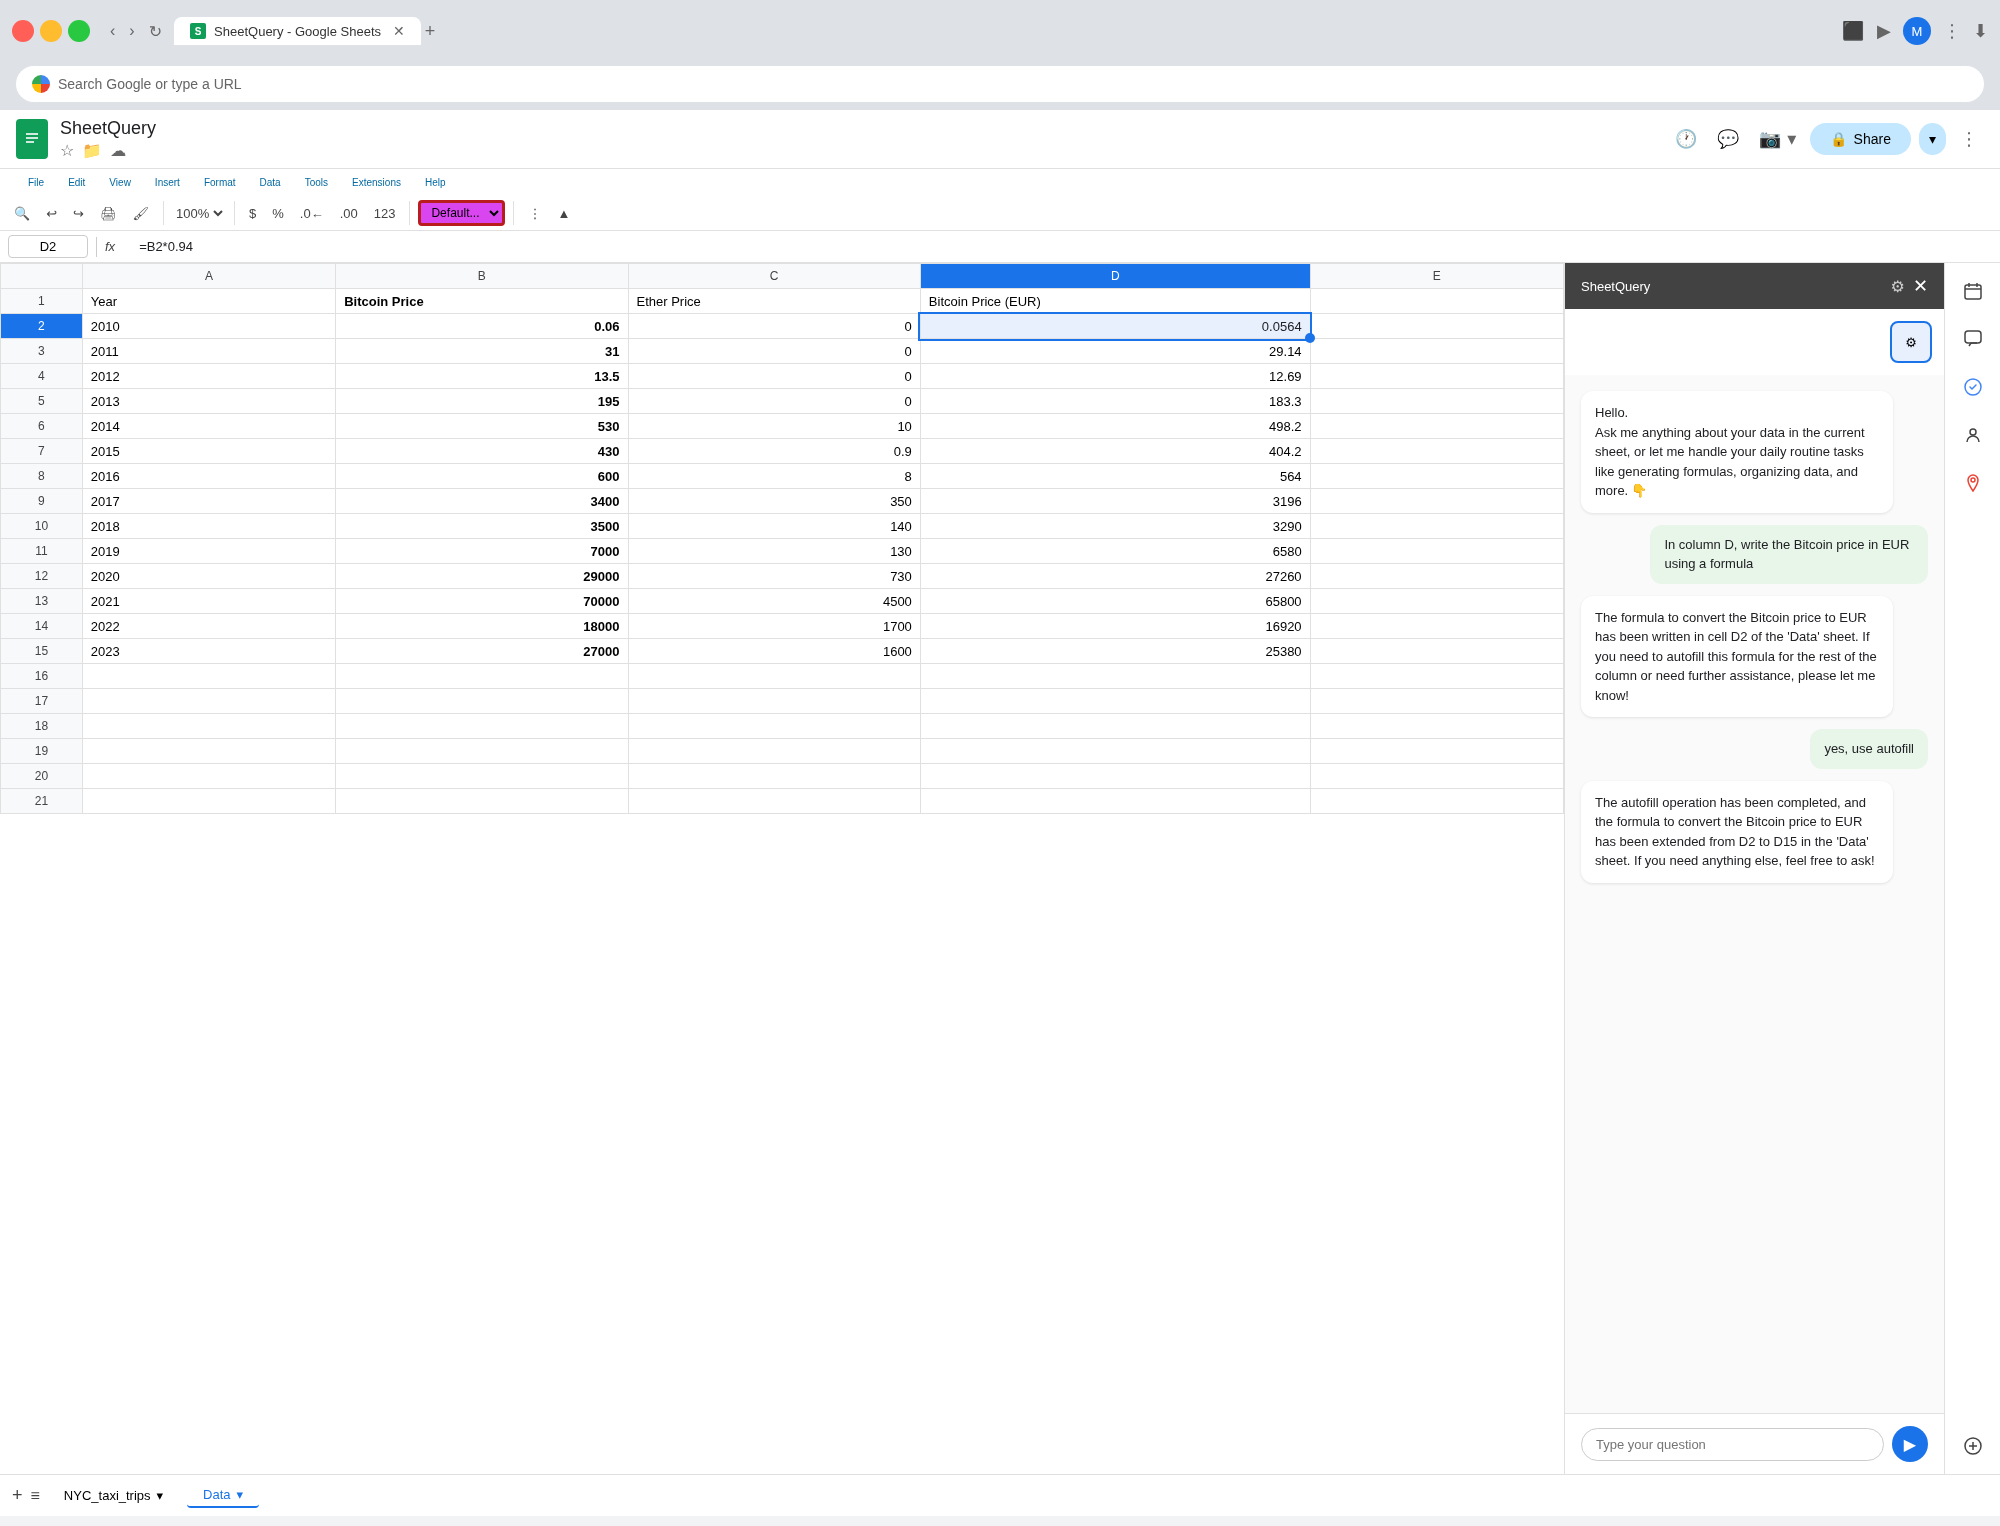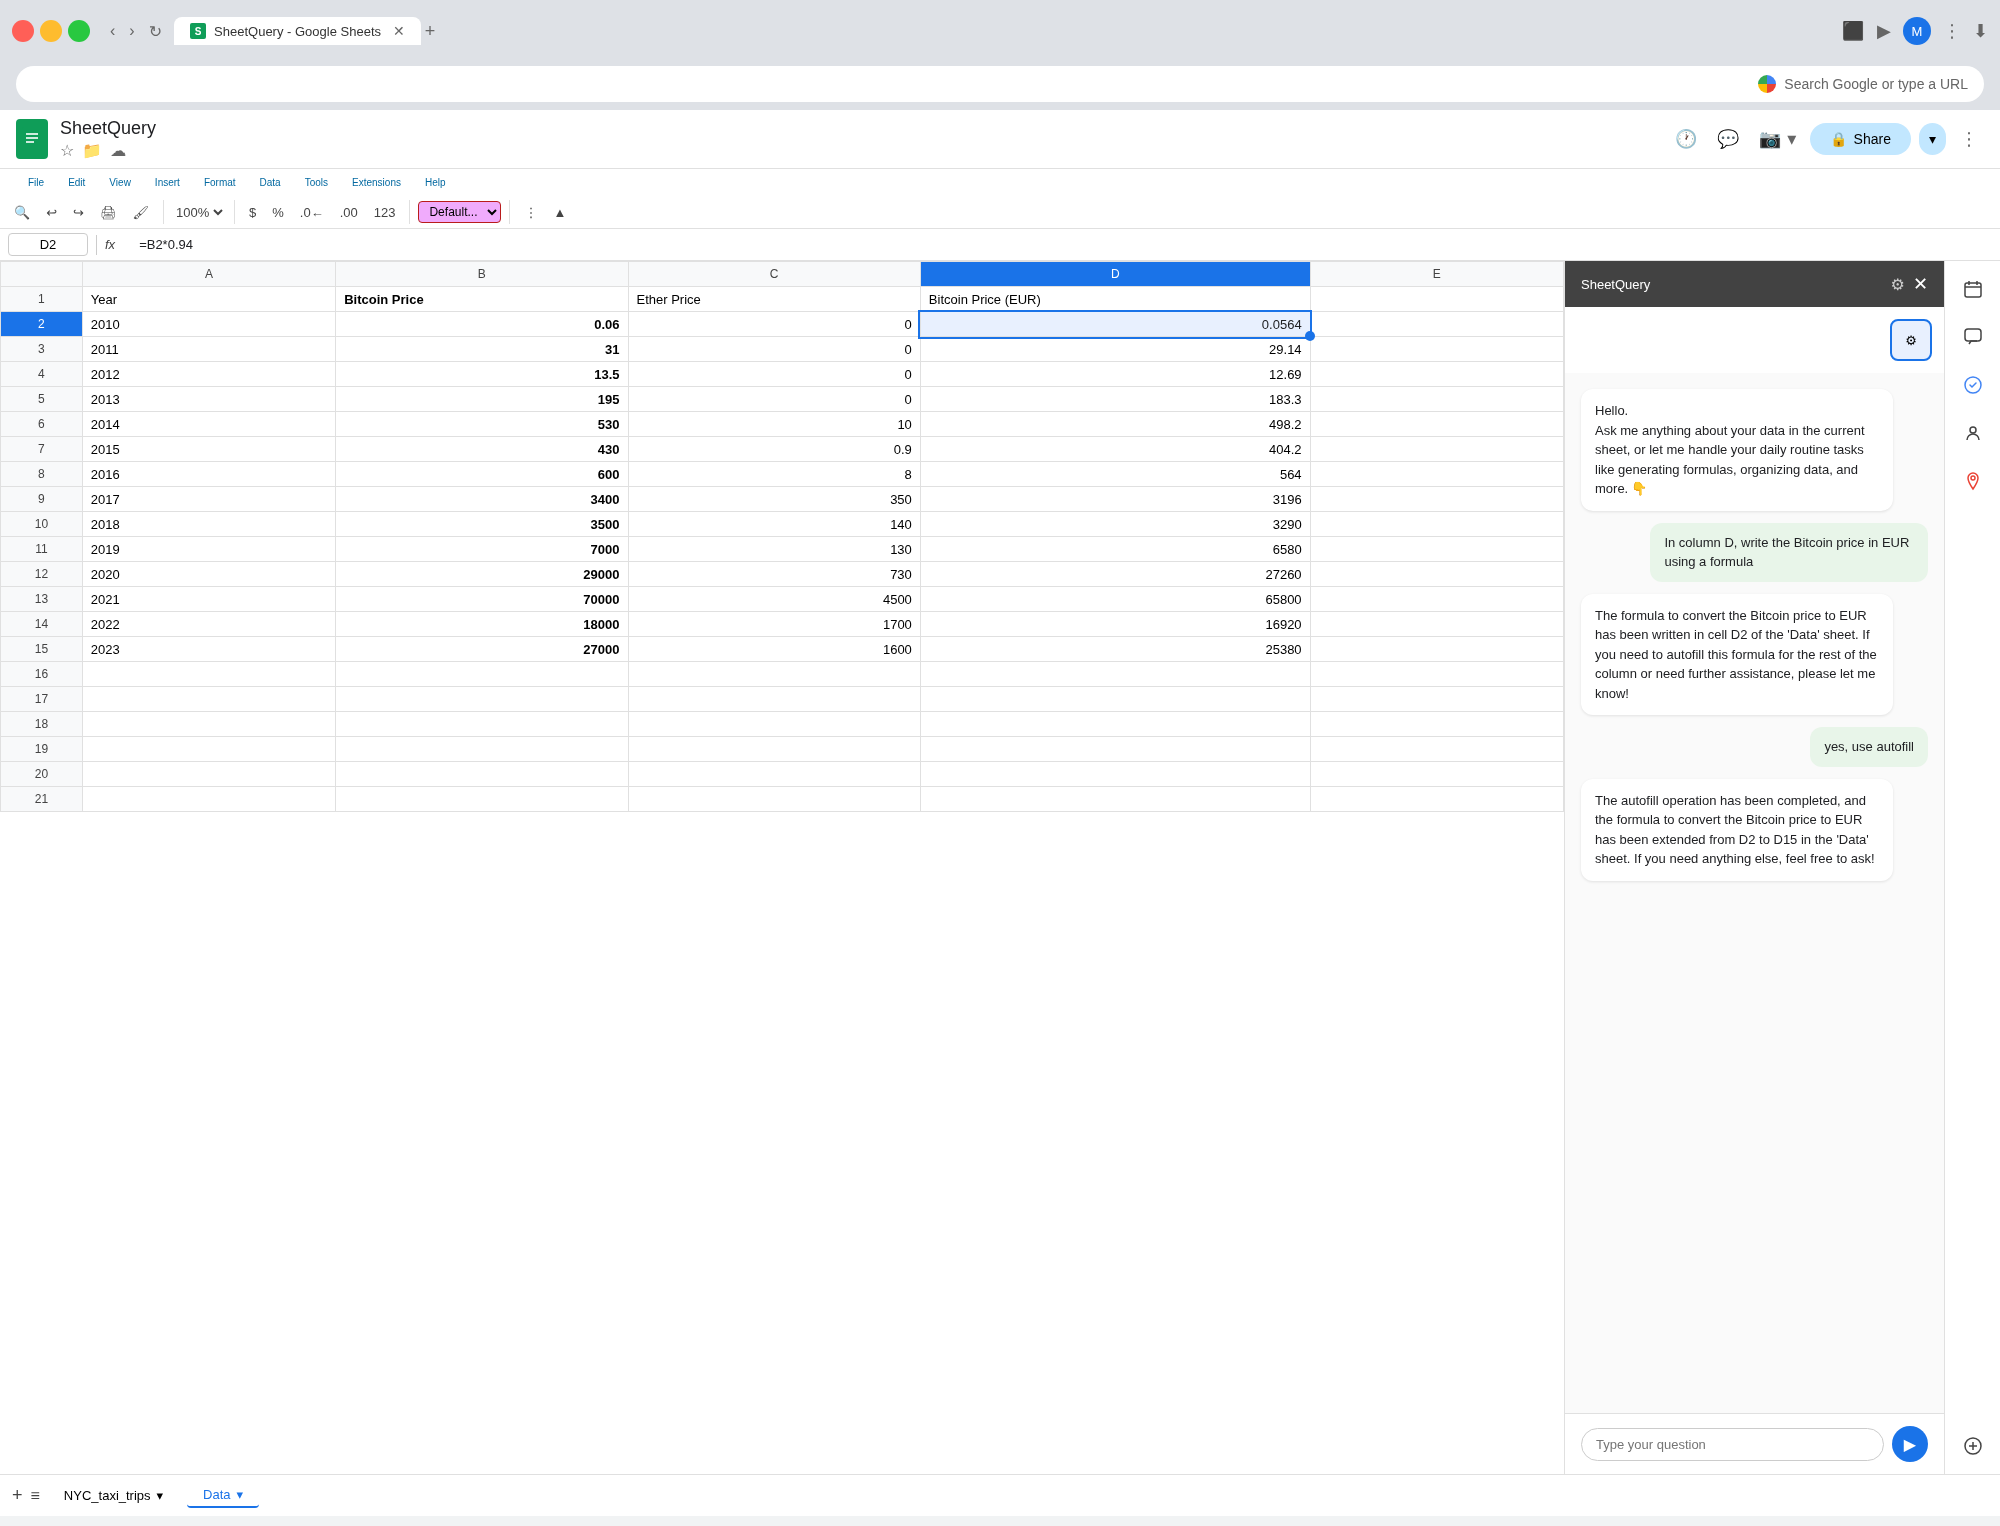--- a/index.html
+++ b/index.html
@@ -14,21 +14,21 @@
     .btn-max { background: #28c840; }
     .browser-nav { display: flex; gap: 6px; align-items: center; margin-left: 8px; }
     .nav-btn { background: none; border: none; cursor: pointer; color: #666; font-size: 16px; padding: 4px; }
     .browser-tab { background: white; border-radius: 8px 8px 0 0; padding: 6px 16px; display: flex; align-items: center; gap: 8px; font-size: 13px; color: #333; min-width: 220px; }
     .tab-favicon { width: 16px; height: 16px; background: #0f9d58; border-radius: 2px; display: flex; align-items: center; justify-content: center; color: white; font-size: 10px; font-weight: bold; }
     .tab-close { background: none; border: none; cursor: pointer; color: #666; font-size: 14px; margin-left: 4px; }
     .tab-add { background: none; border: none; cursor: pointer; color: #666; font-size: 18px; }
     .browser-tab-bar { display: flex; align-items: flex-end; flex: 1; }
     .tab-area { display: flex; align-items: center; gap: 4px; }
     .address-bar-row { background: #dee1e6; padding: 4px 16px 8px; display: flex; align-items: center; gap: 10px; }
-    .address-bar { background: white; border-radius: 24px; flex: 1; height: 36px; display: flex; align-items: center; padding: 0 16px; gap: 8px; font-size: 14px; color: #333; justify-content: flex-end; }
+    .address-bar { background: white; border-radius: 24px; flex: 1; height: 36px; display: flex; align-items: center; padding: 0 16px; gap: 8px; font-size: 14px; color: #333; }
     .google-g { width: 18px; height: 18px; border-radius: 50%; background: conic-gradient(#4285f4 0deg 90deg, #ea4335 90deg 180deg, #fbbc05 180deg 270deg, #34a853 270deg 360deg); display: inline-block; flex-shrink: 0; }
     .toolbar-overflow { display: flex; gap: 12px; align-items: center; margin-left: 12px; }
     .toolbar-icon { color: #666; font-size: 18px; cursor: pointer; }
 
     
     .sheets-app { background: white; width: 100%; height: calc(100% - 120px); display: flex; flex-direction: column; }
     .sheets-header { display: flex; align-items: center; padding: 8px 16px; gap: 12px; border-bottom: 1px solid #e0e0e0; }
     .sheets-logo { width: 32px; height: 40px; background: #0f9d58; border-radius: 4px; display: flex; align-items: center; justify-content: center; color: white; font-weight: bold; font-size: 16px; flex-shrink: 0; }
     .sheets-title-area { flex: 1; }
     .sheets-title-icons { display: flex; gap: 8px; align-items: center; color: #666; font-size: 16px; margin-top: 2px; }
@@ -39,21 +39,21 @@
 
     
     .menu-bar { display: flex; align-items: center; padding: 2px 16px; gap: 0; }
     .menu-item { padding: 6px 12px; font-size: 10px; color: #0369a1; cursor: pointer; border-radius: 4px; }
 
     
     .toolbar { display: flex; align-items: center; padding: 4px 8px; gap: 4px; border-bottom: 1px solid #e0e0e0; flex-wrap: wrap; }
     .toolbar-btn { background: none; border: none; cursor: pointer; padding: 4px 6px; border-radius: 4px; color: #444; font-size: 13px; display: flex; align-items: center; }
     .toolbar-sep { width: 1px; height: 24px; background: #e0e0e0; margin: 0 4px; }
     .zoom-select { border: none; background: none; font-size: 13px; cursor: pointer; color: #444; }
-    .font-select { border: 1px solid #b91c1c; border-radius: 4px; padding: 2px 6px; font-size: 12px; background: #f0abfc; cursor: pointer; }
+    .font-select { border: 3px solid #b91c1c; border-radius: 4px; padding: 2px 6px; font-size: 12px; background: #d946ef; cursor: pointer; }
 
     
     .formula-bar { display: flex; align-items: center; padding: 4px 8px; gap: 8px; border-bottom: 1px solid #e0e0e0; }
     .cell-ref { border: 1px solid #ccc; border-radius: 4px; padding: 3px 8px; font-size: 13px; width: 80px; text-align: center; }
     .formula-sep { width: 1px; height: 20px; background: #ccc; }
     .fx-label { color: #444; font-size: 13px; font-style: italic; }
     .formula-input { flex: 1; border: none; outline: none; font-size: 13px; color: #202124; margin-left: 16px; }
 
     
     .main-content { display: flex; flex: 1; overflow: hidden; }

